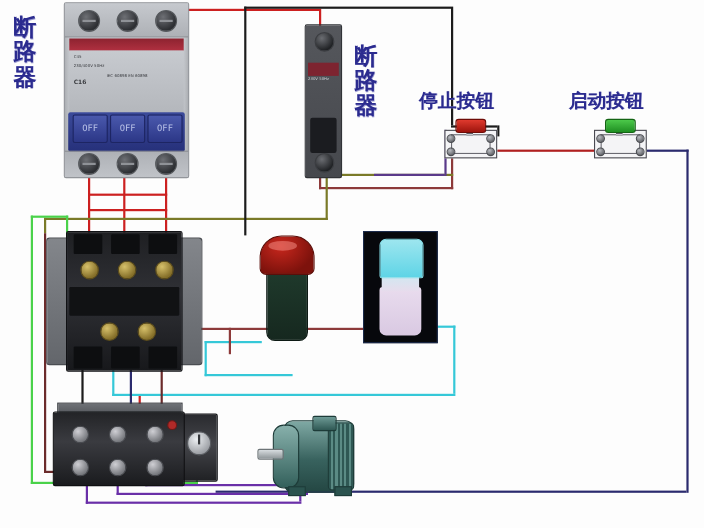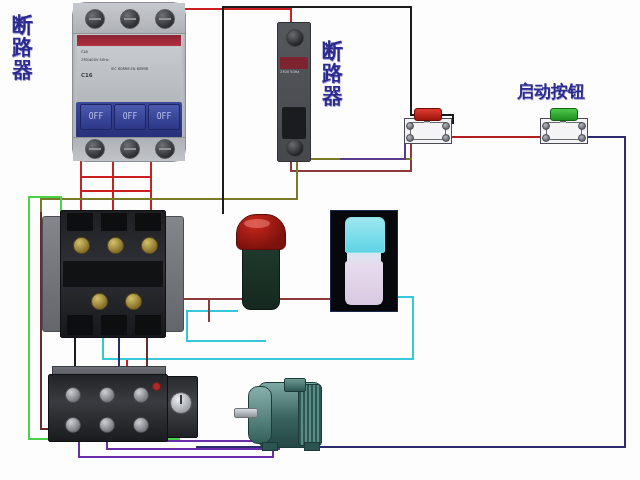--- a/index.html
+++ b/index.html
@@ -19,23 +19,23 @@
 
   
   .w{position:absolute;}
   .wh{height:2px;}
   .wv{width:2px;}
 
   
   .dev{position:absolute;}
 
   
-  #mcb{left:72px;top:2px;width:112px;height:158px;
+  #mcb{left:58px;top:2px;width:112px;height:158px;
        background:linear-gradient(180deg,#b9bcc1 0%,#c9ccd1 12%,#bfc2c7 100%);
-       border:1px solid #8d9095;border-radius:13px;
+       border:1px solid #8d9095;border-radius:2px;
        box-shadow:inset 0 0 6px rgba(0,0,0,.25);}
   .mcb-topband{position:absolute;left:0;top:0;width:100%;height:30px;
        background:linear-gradient(180deg,#c6c9ce,#aeb1b6);
        border-bottom:1px solid #8d9095;}
   .mcb-screw{position:absolute;width:18px;height:18px;border-radius:50%;
        background:radial-gradient(circle at 35% 30%,#6e7075,#2d2f33 70%);
        border:1px solid #55585c;top:6px;}
   .mcb-screw::after{content:"";position:absolute;left:3px;top:8px;width:12px;height:2px;
        background:#8f9297;}
   .mcb-red{position:absolute;left:4px;top:32px;width:104px;height:11px;
@@ -367,16 +367,17 @@
     <span>路</span>
     <span>器</span>
   </div>
 
   <div class="vlabel" style="left:322px;top:40px;">
     <span>断</span>
     <span>路</span>
     <span>器</span>
   </div>
 
+  <div class="hlabel" style="left:381px;top:80px;">停止按钮</div>
   <div class="hlabel" style="left:517px;top:80px;">启动按钮</div>
 
 
 </div>
 
 </body></html>

